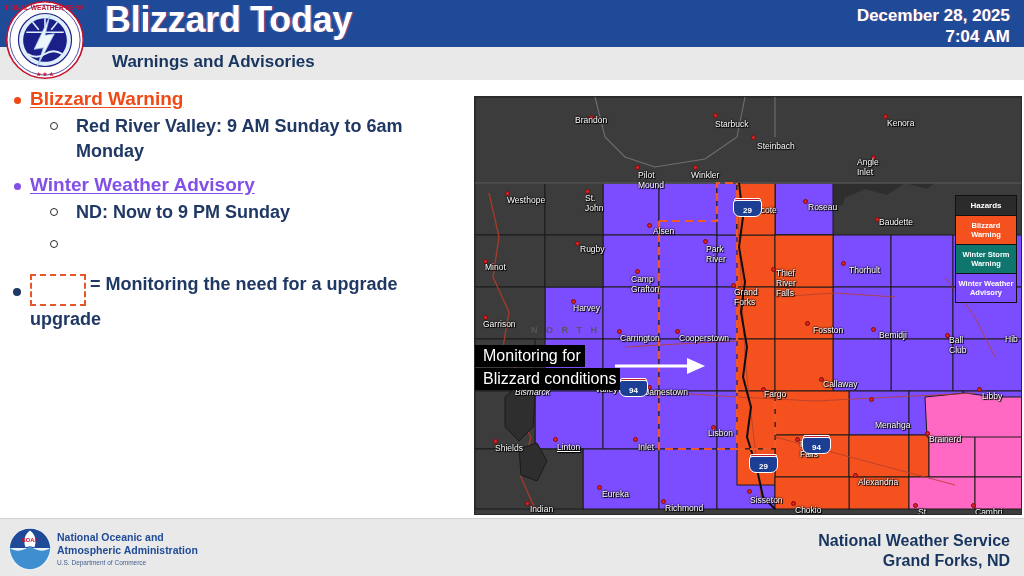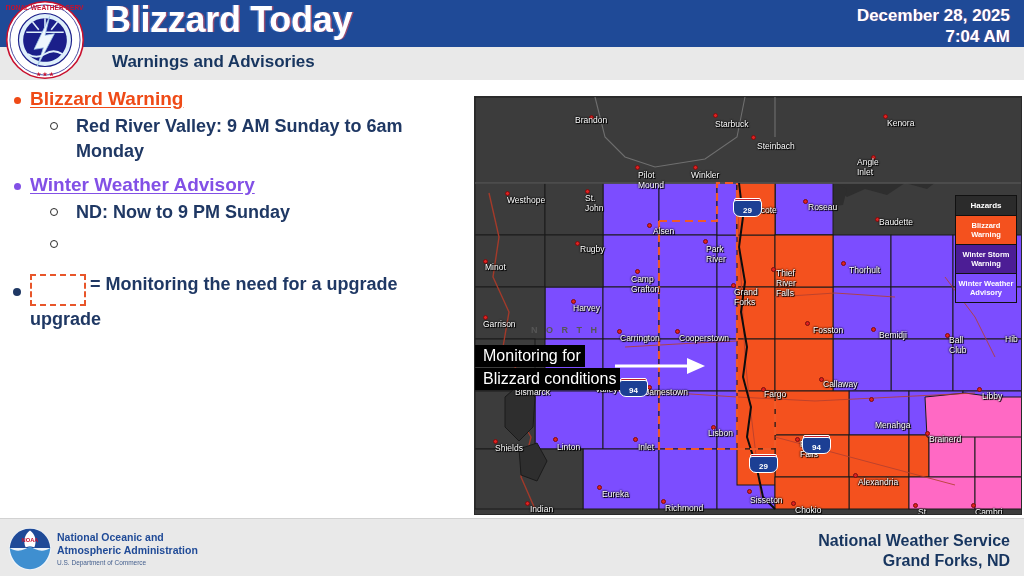--- a/index.html
+++ b/index.html
@@ -442,29 +442,29 @@
 Forks</div>
         <div class="mlabel" style="left: 98px; top: 206px;">Harvey</div>
         <div class="mlabel" style="left: 404px; top: 233px;">Bemidji</div>
         <div class="mlabel" style="left: 8px; top: 222px;">Garrison</div>
         <div class="mlabel" style="left: 145px; top: 236px;">Carrington</div>
         <div class="mlabel" style="left: 204px; top: 236px; text-align: center;">Cooperstown</div>
         <div class="mlabel" style="left: 338px; top: 228px;">Fosston</div>
         <div class="mlabel" style="left: 474px; top: 238px;">Ball
 Club</div>
         <div class="mlabel" style="left: 530px; top: 237px;">Hib</div>
-        <div class="mlabel" style="left: 40px; top: 290px;">Bismarck</div>
+        <div class="mlabel" style="left: 40px; top: 290px; font-style: italic;">Bismarck</div>
         <div class="mlabel" style="left: 120px; top: 287px;">Valley</div>
         <div class="mlabel" style="left: 170px; top: 290px;">Jamestown</div>
         <div class="mlabel" style="left: 289px; top: 292px;">Fargo</div>
         <div class="mlabel" style="left: 348px; top: 282px;">Callaway</div>
         <div class="mlabel" style="left: 400px; top: 303px; margin-top: 20px;">Menahga</div>
         <div class="mlabel" style="left: 507px; top: 294px;">Libby</div>
         <div class="mlabel" style="left: 20px; top: 346px;">Shields</div>
-        <div class="mlabel" style="left: 82px; top: 345px;">Linton</div>
+        <div class="mlabel" style="left: 82px; top: 345px; text-decoration: underline;">Linton</div>
         <div class="mlabel" style="left: 163px; top: 345px;">Inlet</div>
         <div class="mlabel" style="left: 233px; top: 331px;">Lisbon</div>
         <div class="mlabel" style="left: 325px; top: 342px;">Fergus
 Falls</div>
         <div class="mlabel" style="left: 454px; top: 337px;">Brainerd</div>
         <div class="mlabel" style="left: 127px; top: 392px;">Eureka</div>
         <div class="mlabel" style="left: 190px; top: 406px; text-align: center;">Richmond</div>
         <div class="mlabel" style="left: 55px; top: 407px;">Indian</div>
         <div class="mlabel" style="left: 275px; top: 398px;">Sisseton</div>
         <div class="mlabel" style="left: 320px; top: 408px;">Chokio</div>
@@ -492,21 +492,21 @@
         <div class="shield" style="left: 274px; top: 359px;">
           <span class="sh-t"></span>
           <span class="sh-b"></span>
           <span class="sh-n">29</span>
         </div>
       </div>
 
     <div class="legend">
       <div class="lg-title">Hazards</div>
       <div class="lg-row" style="background:#f4511e;color:#fff;">Blizzard Warning</div>
-      <div class="lg-row" style="background:#4c1d95;color:#fff;">Winter Storm Warning</div>
+      <div class="lg-row" style="background:#0f766e;color:#fff;">Winter Storm Warning</div>
       <div class="lg-row" style="background:#7c4dff;color:#fff;">Winter Weather Advisory</div>
     </div>
 
     <div class="callout">
       <div class="ln">Monitoring for</div><br>
       <div class="ln ln2">Blizzard conditions</div>
     </div>
     <svg class="arrow" width="90" height="22" viewBox="0 0 90 22">
       <line x1="0" y1="11" x2="72" y2="11" stroke="#ffffff" stroke-width="3"></line>
       <polygon points="72,3 90,11 72,19" fill="#ffffff"></polygon>

